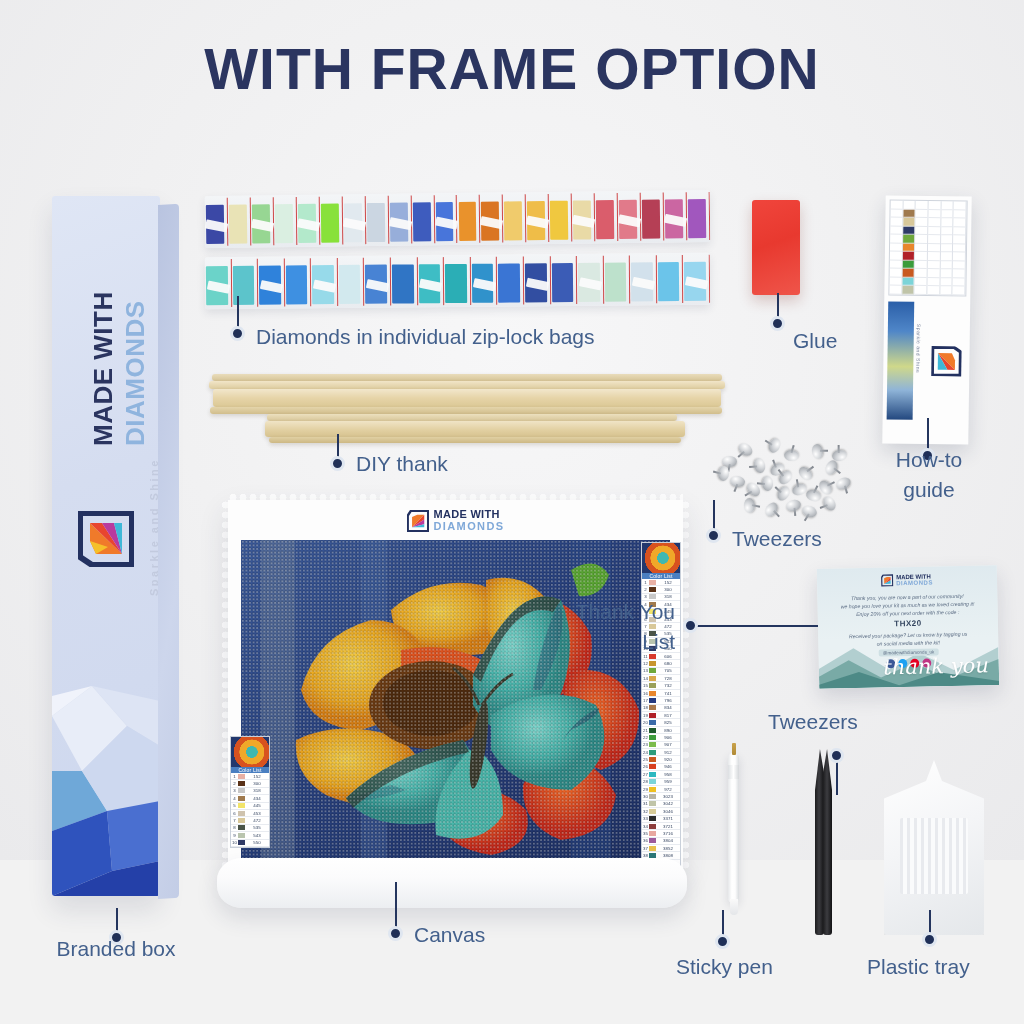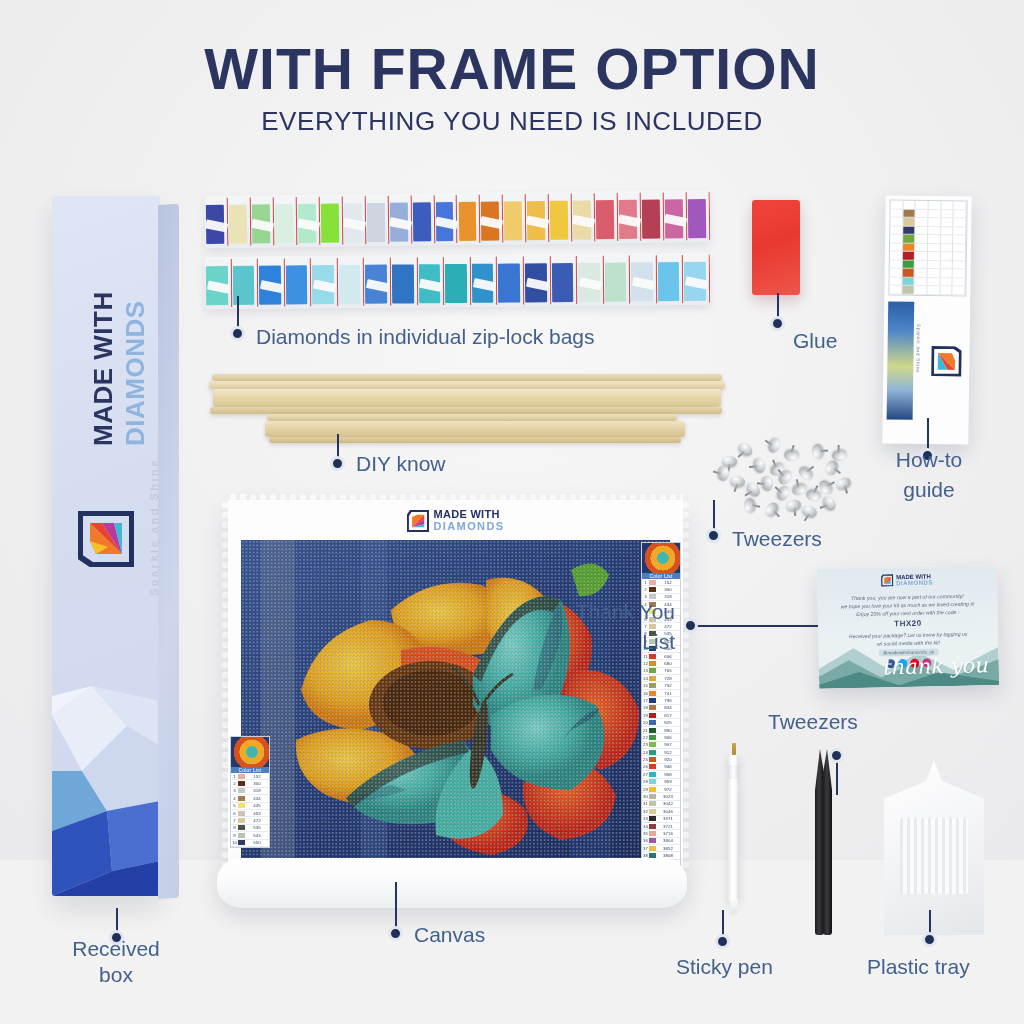--- a/index.html
+++ b/index.html
@@ -203,21 +203,20 @@
      box-shadow: 0 10px 22px rgba(40,50,80,.14); border-radius: 4px; }
   #tray .grooves { position: absolute; left: 16px; top: 58px; right: 16px; height: 76px;
      background: repeating-linear-gradient(90deg,#e8eaee 0 3px, #fafbfc 3px 7px); border-radius: 2px; }
 </style>
 </head>
 <body>
 
 <div id="stage">
 
   <div class="title">WITH FRAME OPTION</div>
-  <div class="subtitle">EVERYTHING YOU NEED IS INCLUDED</div>
 
   <div id="branded-box">
     <div class="box-face">
       <svg class="box-poly" viewBox="0 0 108 300" preserveAspectRatio="none">
         <polygon points="0,120 40,90 75,130 30,175" fill="#e8edf8"></polygon>
         <polygon points="40,90 108,105 108,150 75,130" fill="#dde4f4"></polygon>
         <polygon points="0,175 30,175 55,215 0,235" fill="#6fa8d8"></polygon>
         <polygon points="30,175 75,130 108,150 108,205 55,215" fill="#cdd8ef"></polygon>
         <polygon points="55,215 108,205 108,265 60,275" fill="#4a6fd0"></polygon>
         <polygon points="0,235 55,215 60,275 0,300" fill="#2f53bd"></polygon>
@@ -233,21 +232,21 @@
         <polygon points="13,44 44,12 44,24" fill="#e8452f"></polygon>
         <polygon points="13,44 44,24 44,36" fill="#b83a9e"></polygon>
         <polygon points="13,44 44,36 44,44" fill="#3fb8d8"></polygon>
         <polygon points="13,18 26,12 20,30" fill="#f5c02a"></polygon>
       </svg>
     </div>
     <div class="box-side"></div>
   </div>
   <div class="leader v" style="left:116px; top:908px; height:28px;"></div>
   <div class="dot" style="left:109px; top:930px;"></div>
-  <div class="callout two-line" style="left:56px; top:936px; width:120px; text-align:center;">Received box</div>
+  <div class="callout two-line" style="left:56px; top:936px; width:120px; text-align:center;">Branded box</div>
 
   <div id="bags">
     <div class="bag-row r1" id="row1">
         <div class="bag" style="left: 0px; width: 22.9545px;">
           <div class="fill" style="background: rgb(43, 58, 158);"></div>
           <div class="lbl"></div>
         </div>
         <div class="bag" style="left: 22.9545px; width: 22.9545px;">
           <div class="fill" style="background: rgb(232, 226, 176);"></div>
         </div>
@@ -400,21 +399,21 @@
     <div class="slat" style="left:5px;  top:2px;  width:510px; height:7px;  background:linear-gradient(180deg,#e9dcbb,#d6c496);"></div>
     <div class="slat" style="left:2px;  top:9px;  width:516px; height:8px;  background:linear-gradient(180deg,#f1e5c8,#ddcc9e);"></div>
     <div class="slat" style="left:6px;  top:17px; width:508px; height:18px; background:linear-gradient(180deg,#f2e7cc 0%,#e6d4a8 50%,#dbc895 100%);"></div>
     <div class="slat" style="left:3px;  top:35px; width:512px; height:7px;  background:linear-gradient(180deg,#e4d5ab,#d1bd8c);"></div>
     <div class="slat" style="left:60px; top:42px; width:410px; height:7px;  background:linear-gradient(180deg,#ece0be,#d8c699);"></div>
     <div class="slat" style="left:58px; top:49px; width:420px; height:16px; background:linear-gradient(180deg,#f0e4c6 0%,#e2d0a2 55%,#d6c28f 100%);"></div>
     <div class="slat" style="left:62px; top:65px; width:412px; height:6px;  background:linear-gradient(180deg,#e0d0a4,#cdb884);"></div>
   </div>
   <div class="leader v" style="left:337px; top:434px; height:30px;"></div>
   <div class="dot" style="left:330px; top:456px;"></div>
-  <div class="callout" style="left:356px; top:452px;">DIY know</div>
+  <div class="callout" style="left:356px; top:452px;">DIY thank</div>
 
   <div id="glue"></div>
   <div class="leader v" style="left:777px; top:293px; height:27px;"></div>
   <div class="dot" style="left:770px; top:316px;"></div>
   <div class="callout" style="left:793px; top:313px;margin-top:16px;">Glue</div>
 
   <div id="guide">
     <div class="tbl" id="guide-table">
         <div class="tcol">
           <div class="tcell"></div>

